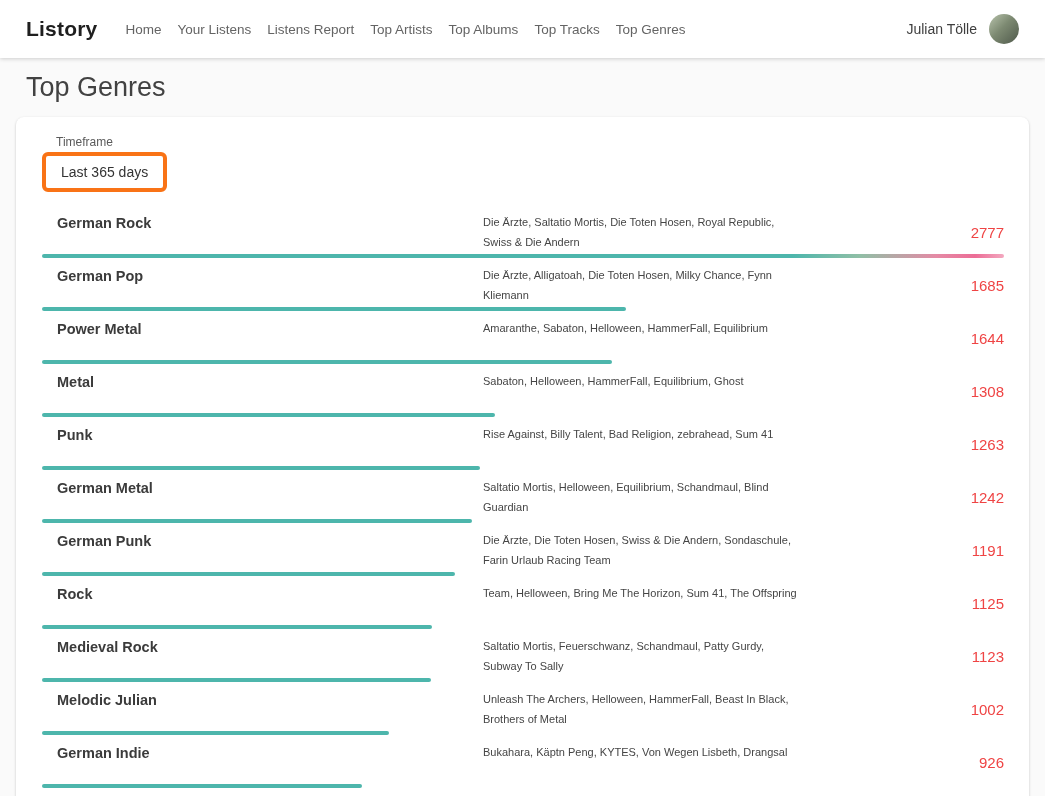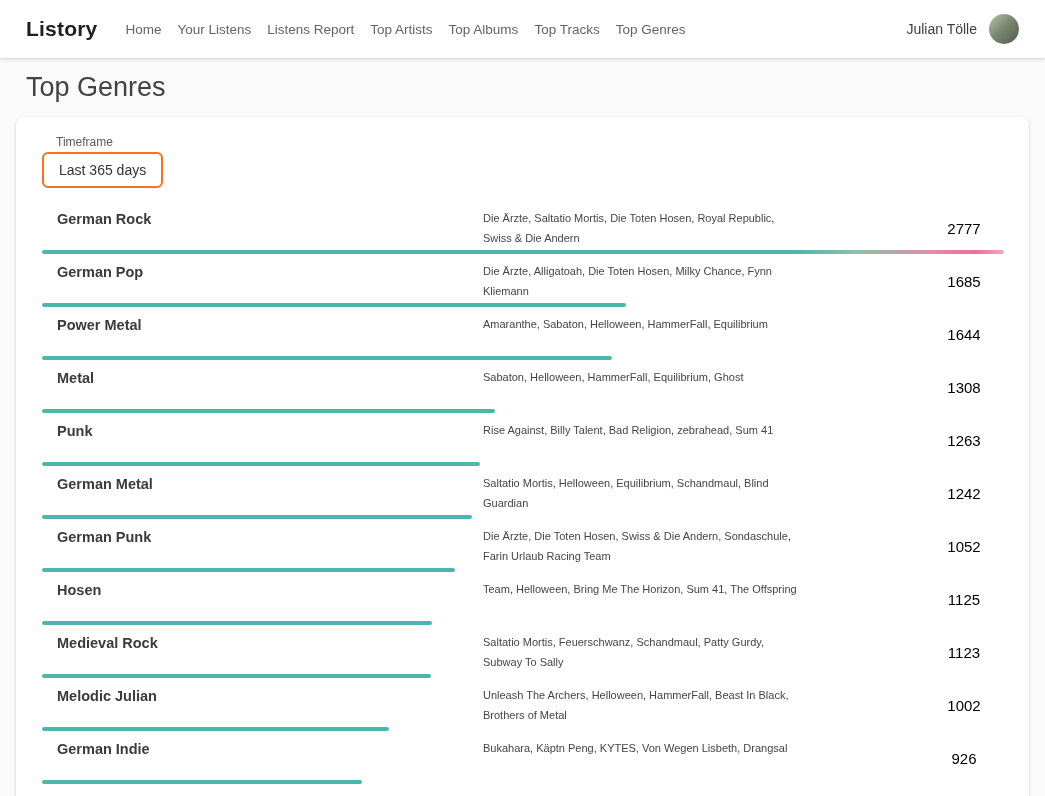--- a/index.html
+++ b/index.html
@@ -46,21 +46,21 @@
     min-height: 700px;
   }
   .filter { margin-bottom: 14px; }
   .filter .flabel {
     display: block; font-size: 12px; color: #5a5a5a;
     margin: 4px 0 3px 14px;
   }
   .timeframe {
     font-family: "Liberation Sans", sans-serif;
     font-size: 14px; color: #333;
-    background: #fff; border: 2px solid #f97316; border-radius: 6px;
+    background: #fff; border: 4px solid #f97316; border-radius: 6px;
     padding: 8px 15px; cursor: pointer;
   }
   
   .rows { }
   .row {
     position: relative;
     display: grid;
     grid-template-columns: 441px 1fr 80px;
     padding: 6px 0 7px 0;
     min-height: 53px;
@@ -68,22 +68,22 @@
   }
   .g-name {
     font-size: 14.5px; font-weight: 700; color: #3b3b3b;
     padding-left: 15px; line-height: 20px; padding-top: 1px;
   }
   .g-artists {
     font-size: 11px; color: #454545; line-height: 20px;
     max-width: 318px;
   }
   .g-count {
-    font-size: 15px; color: #000000;
-    align-self: center; text-align: center;
+    font-size: 15px; color: #ef4444;
+    align-self: center; text-align: right;
   }
   .g-bar {
     position: absolute; left: 0; bottom: 1px; height: 4px;
     background: #4db6ac; border-radius: 2px;
   }
   .g-bar.gradient {
     background: linear-gradient(90deg,
       #4db6ac 0%, #4db6ac 78%, #90bfa6 85%,
       #e58aa5 93%, #ec6d96 97%, #f3a8bf 100%);
   }
@@ -155,26 +155,26 @@
   <div class="row">
     <div class="g-name">German Metal</div>
     <div class="g-artists">Saltatio Mortis, Helloween, Equilibrium, Schandmaul, Blind Guardian</div>
     <div class="g-count">1242</div>
     <div class="g-bar" style="width: 44.7%;"></div>
   </div>
 
   <div class="row">
     <div class="g-name">German Punk</div>
     <div class="g-artists">Die Ärzte, Die Toten Hosen, Swiss &amp; Die Andern, Sondaschule, Farin Urlaub Racing Team</div>
-    <div class="g-count">1052</div>
+    <div class="g-count">1191</div>
     <div class="g-bar" style="width: 42.9%;"></div>
   </div>
 
   <div class="row">
-    <div class="g-name">Hosen</div>
+    <div class="g-name">Rock</div>
     <div class="g-artists">Team, Helloween, Bring Me The Horizon, Sum 41, The Offspring</div>
     <div class="g-count">1125</div>
     <div class="g-bar" style="width: 40.5%;"></div>
   </div>
 
   <div class="row">
     <div class="g-name">Medieval Rock</div>
     <div class="g-artists">Saltatio Mortis, Feuerschwanz, Schandmaul, Patty Gurdy, Subway To Sally</div>
     <div class="g-count">1123</div>
     <div class="g-bar" style="width: 40.4%;"></div>

